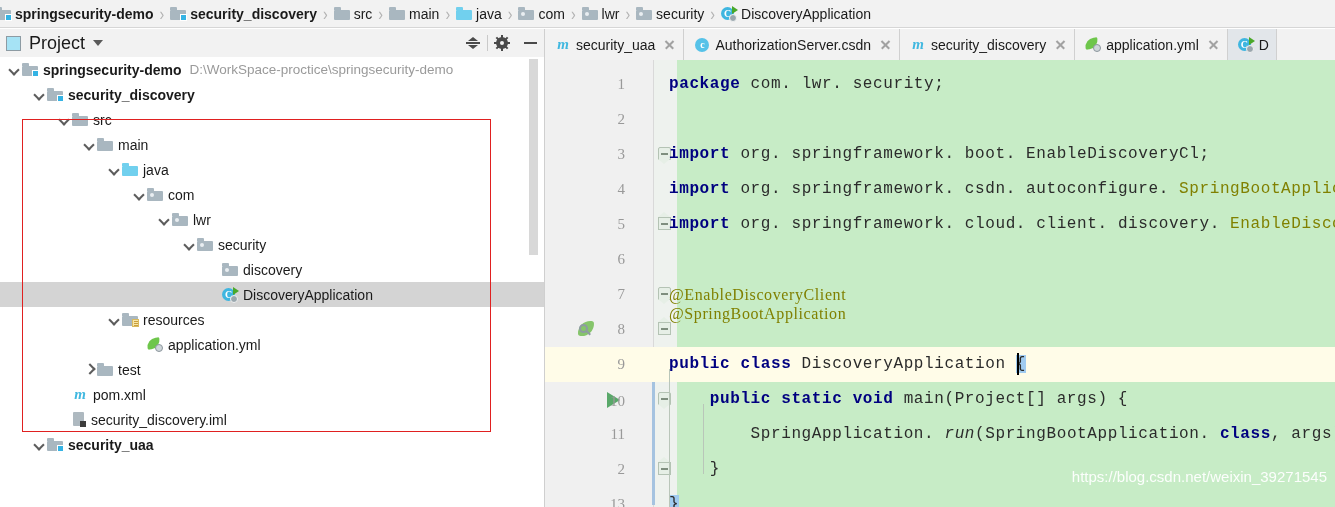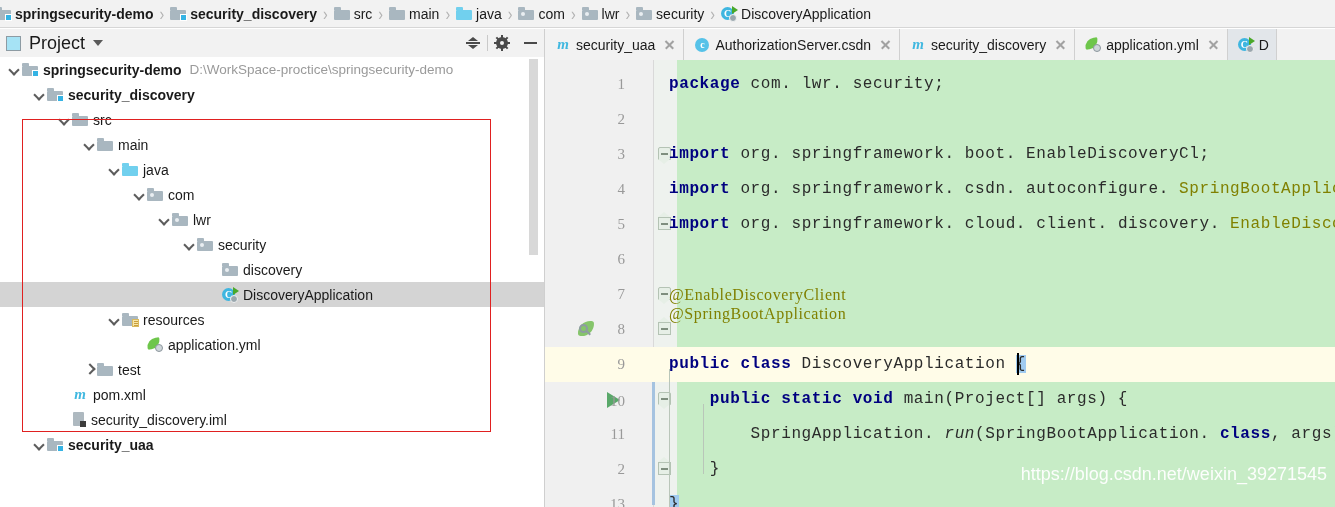--- a/index.html
+++ b/index.html
@@ -306,21 +306,21 @@
     position:absolute; left: 4px; top: 4px; width: 12px; height: 12px;
     color:#fff; font-size:9px; line-height:12px; text-align:center; font-weight:bold;
     font-family: "Liberation Serif", serif;
   }
   .bean-ico .barrow {
     position:absolute; left: 7px; top: 13px; width: 0; height: 0;
     border-left: 4px solid transparent; border-right: 4px solid transparent; border-top: 5px solid #5a5a5a;
   }
   .watermark {
     position: absolute; right: 8px; bottom: 22px;
-    color: #ffffff; font-size: 18px; opacity: 0.95;
+    color: #ffffff; font-size: 15px; opacity: 0.95;
     font-family: "Liberation Sans", sans-serif;
   }
 </style>
 </head>
 <body>
 
 <div id="root">
 
   <div class="breadcrumb" id="breadcrumb" style="margin-left: 0px;">
       <span class="crumb bold" style="margin-left: -8px;">

